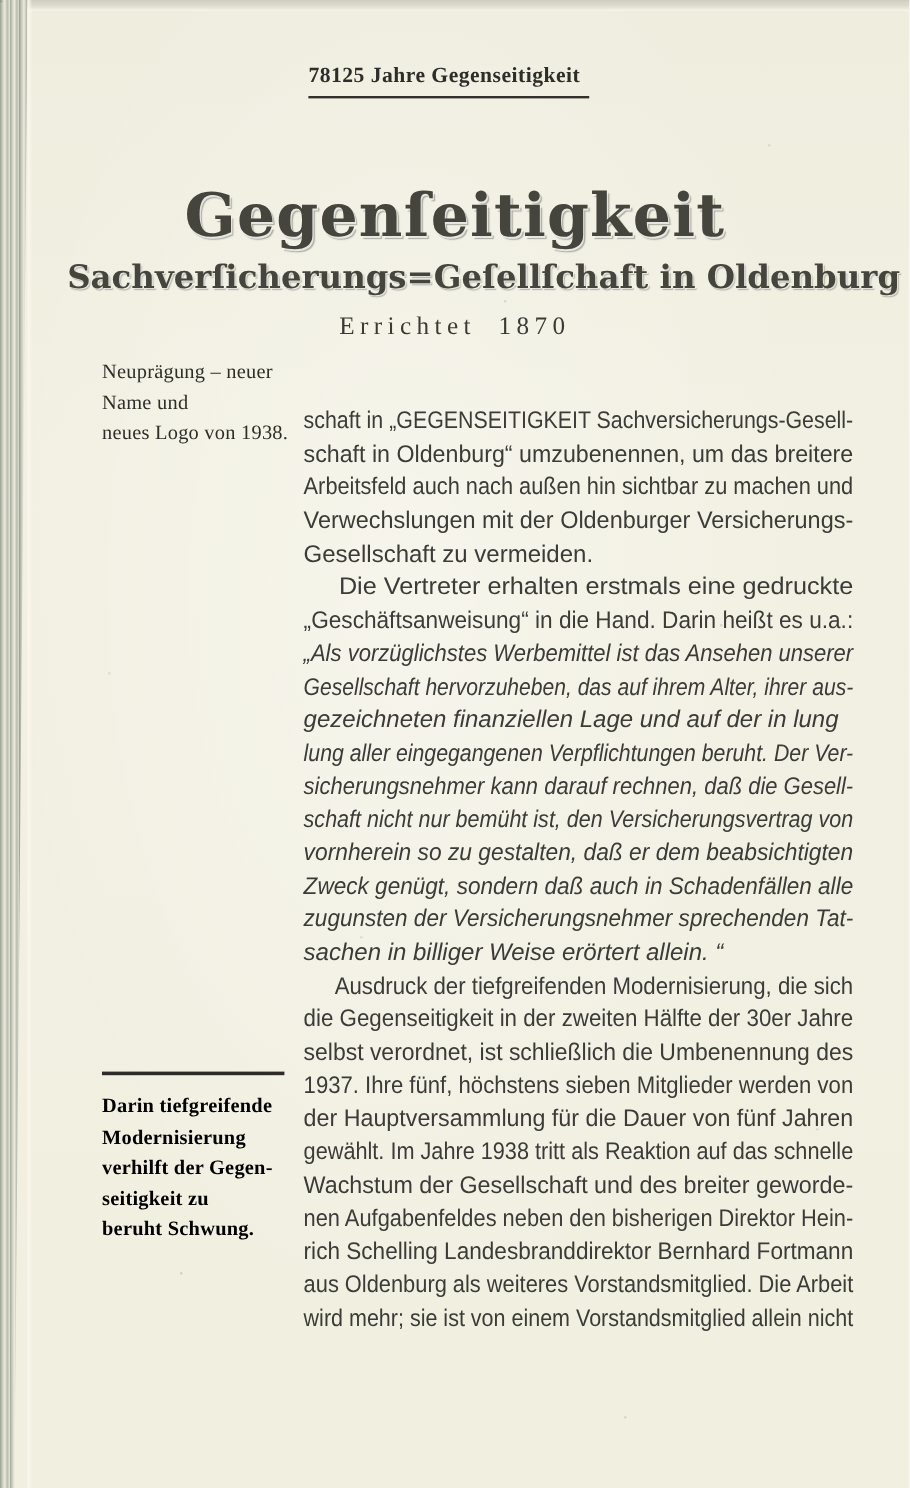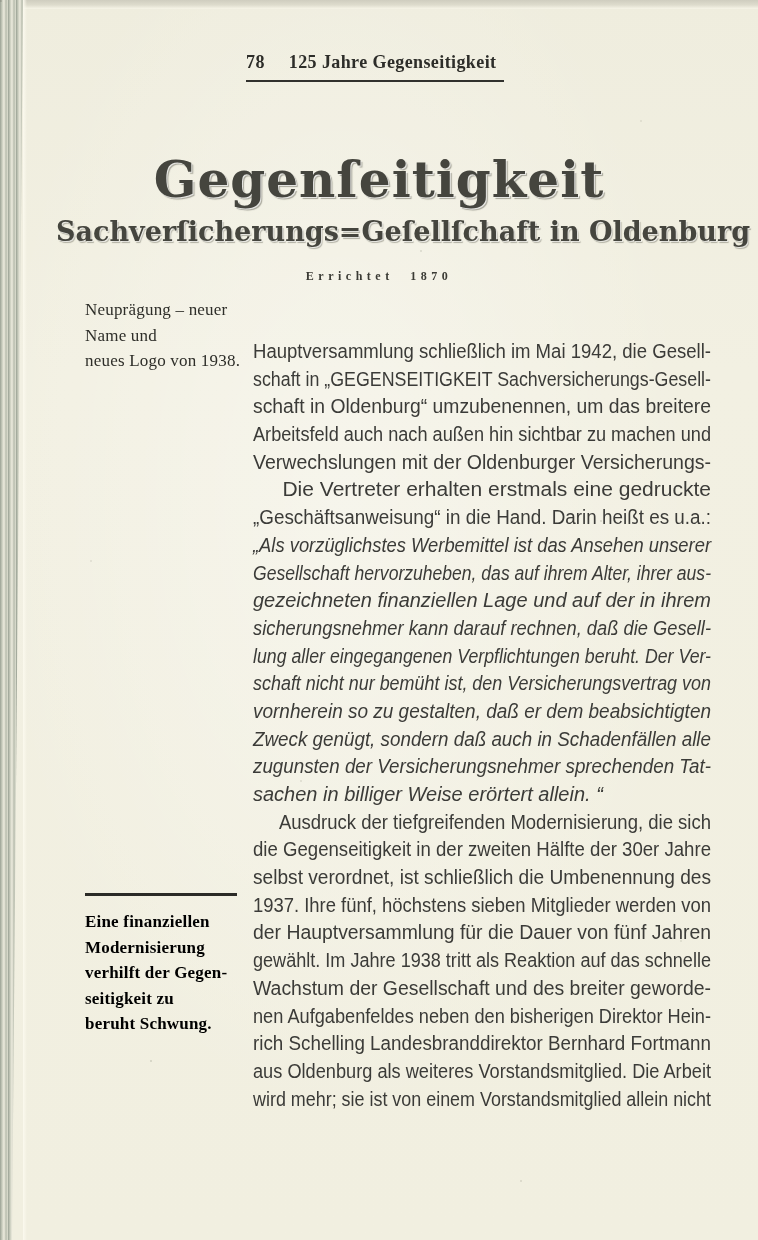--- a/index.html
+++ b/index.html
@@ -29,41 +29,41 @@
   }
   .specks { position:absolute; left:0; top:0; width:2px; height:2px; border-radius:50%;
     background:rgba(100,100,88,.25);
     box-shadow: 420px 250px 0 rgba(110,110,95,.2), 600px 520px 0 rgba(110,110,95,.22),
                 300px 780px 0 rgba(110,110,95,.18), 150px 1060px 0 rgba(110,110,95,.25),
                 680px 940px 0 rgba(110,110,95,.18), 520px 1180px 0 rgba(110,110,95,.2),
                 90px 560px 0 rgba(110,110,95,.16), 640px 120px 0 rgba(110,110,95,.15); }
 
   
   .runhead {
-    position:absolute; left:246px; top:52px;
-    display:flex; gap:24px; align-items:baseline;
+    position:absolute; left:257px; top:52px;
+    display:flex; align-items:baseline;
     font-family:"Liberation Serif", serif; font-weight:bold;
     font-size:18px; color:#2d2d29; letter-spacing:.4px;
     border-bottom:2px solid #31312d; padding-bottom:7px; padding-right:8px;
   }
 
   
   .logoblock { position:absolute; left:56px; top:152px; width:646px; text-align:center;
     font-family:"DejaVu Serif", serif; color:#45453e; }
   .logo-title {
     font-size:50px; font-weight:bold; letter-spacing:1px; line-height:1.1;
     text-shadow:1px 1px 0 rgba(255,255,255,.7), 2px 2px 1px rgba(80,80,68,.45);
   }
   .logo-subtitle {
     margin-top:9px; font-size:27px; font-weight:bold; letter-spacing:0;
     text-shadow:1px 1px 0 rgba(255,255,255,.6), 1.5px 1.5px 1px rgba(80,80,68,.4);
     white-space:nowrap;
   }
   .logo-est {
-    margin-top:22px; font-size:12px; font-weight:700; color:#3b3b35;
+    margin-top:12px; font-size:21px; font-weight:400; color:#3b3b35;
     letter-spacing:4.5px; word-spacing:9px; font-family:"Liberation Serif", serif;
   }
 
   
   .caption {
     position:absolute; left:85px; top:297px; width:172px;
     font-family:"Liberation Serif", serif; font-size:17px; line-height:25.5px;
     color:#2e2e29; letter-spacing:.2px;
   }
   .bluenote {
@@ -105,40 +105,40 @@
   </div>
 
   <div class="caption">
     <div>Neuprägung – neuer</div>
     <div>Name und</div>
     <div>neues Logo von 1938.</div>
   </div>
 
   <div class="bluenote">
     <div class="rule"></div>
-    <div>Eine finanziellen</div>
+    <div>Darin tiefgreifende</div>
     <div>Modernisierung</div>
     <div>verhilft der Gegen-</div>
     <div>seitigkeit zu</div>
     <div>beruht Schwung.</div>
   </div>
 
   <div class="bodycol">
-      <div class="bline"><span class="run" style="transform: scaleX(0.928006);">Hauptversammlung schließlich im Mai 1942, die Gesell-</span></div>
       <div class="bline"><span class="run" style="transform: scaleX(0.890617);">schaft in „GEGENSEITIGKEIT Sachversicherungs-Gesell-</span></div>
       <div class="bline"><span class="run" style="transform: scaleX(0.96701);">schaft in Oldenburg“ umzubenennen, um das breitere</span></div>
       <div class="bline"><span class="run" style="transform: scaleX(0.907352);">Arbeitsfeld auch nach außen hin sichtbar zu machen und</span></div>
       <div class="bline"><span class="run" style="transform: scaleX(0.976253);">Verwechslungen mit der Oldenburger Versicherungs-</span></div>
+      <div class="bline plast"><span class="run">Gesellschaft zu vermeiden.</span></div>
       <div class="bline"><span class="run ind" style="transform: scaleX(1.0505);">Die Vertreter erhalten erstmals eine gedruckte</span></div>
       <div class="bline"><span class="run" style="transform: scaleX(0.942751);">„Geschäftsanweisung“ in die Hand. Darin heißt es u.a.:</span></div>
       <div class="bline it"><span class="run" style="transform: scaleX(0.917635);">„Als vorzüglichstes Werbemittel ist das Ansehen unserer</span></div>
       <div class="bline it"><span class="run" style="transform: scaleX(0.877815);">Gesellschaft hervorzuheben, das auf ihrem Alter, ihrer aus-</span></div>
-      <div class="bline it"><span class="run" style="transform: scaleX(0.999761);">gezeichneten finanziellen Lage und auf der in ihrem</span></div>
+      <div class="bline it"><span class="run" style="transform: scaleX(0.999761);">gezeichneten finanziellen Lage und auf der in lung</span></div>
+      <div class="bline it"><span class="run" style="transform: scaleX(0.887113);">lung aller eingegangenen Verpflichtungen beruht. Der Ver-</span></div>
       <div class="bline it"><span class="run" style="transform: scaleX(0.915456);">sicherungsnehmer kann darauf rechnen, daß die Gesell-</span></div>
-      <div class="bline it"><span class="run" style="transform: scaleX(0.887113);">lung aller eingegangenen Verpflichtungen beruht. Der Ver-</span></div>
       <div class="bline it"><span class="run" style="transform: scaleX(0.896913);">schaft nicht nur bemüht ist, den Versicherungsvertrag von</span></div>
       <div class="bline it"><span class="run" style="transform: scaleX(0.949192);">vornherein so zu gestalten, daß er dem beabsichtigten</span></div>
       <div class="bline it"><span class="run" style="transform: scaleX(0.940482);">Zweck genügt, sondern daß auch in Schadenfällen alle</span></div>
       <div class="bline it"><span class="run" style="transform: scaleX(0.939066);">zugunsten der Versicherungsnehmer sprechenden Tat-</span></div>
       <div class="bline it plast"><span class="run">sachen in billiger Weise erörtert allein. “</span></div>
       <div class="bline"><span class="run ind" style="transform: scaleX(0.925369);">Ausdruck der tiefgreifenden Modernisierung, die sich</span></div>
       <div class="bline"><span class="run" style="transform: scaleX(0.929949);">die Gegenseitigkeit in der zweiten Hälfte der 30er Jahre</span></div>
       <div class="bline"><span class="run" style="transform: scaleX(0.955878);">selbst verordnet, ist schließlich die Umbenennung des</span></div>
       <div class="bline"><span class="run" style="transform: scaleX(0.921558);">1937. Ihre fünf, höchstens sieben Mitglieder werden von</span></div>
       <div class="bline"><span class="run" style="transform: scaleX(0.969344);">der Hauptversammlung für die Dauer von fünf Jahren</span></div>

